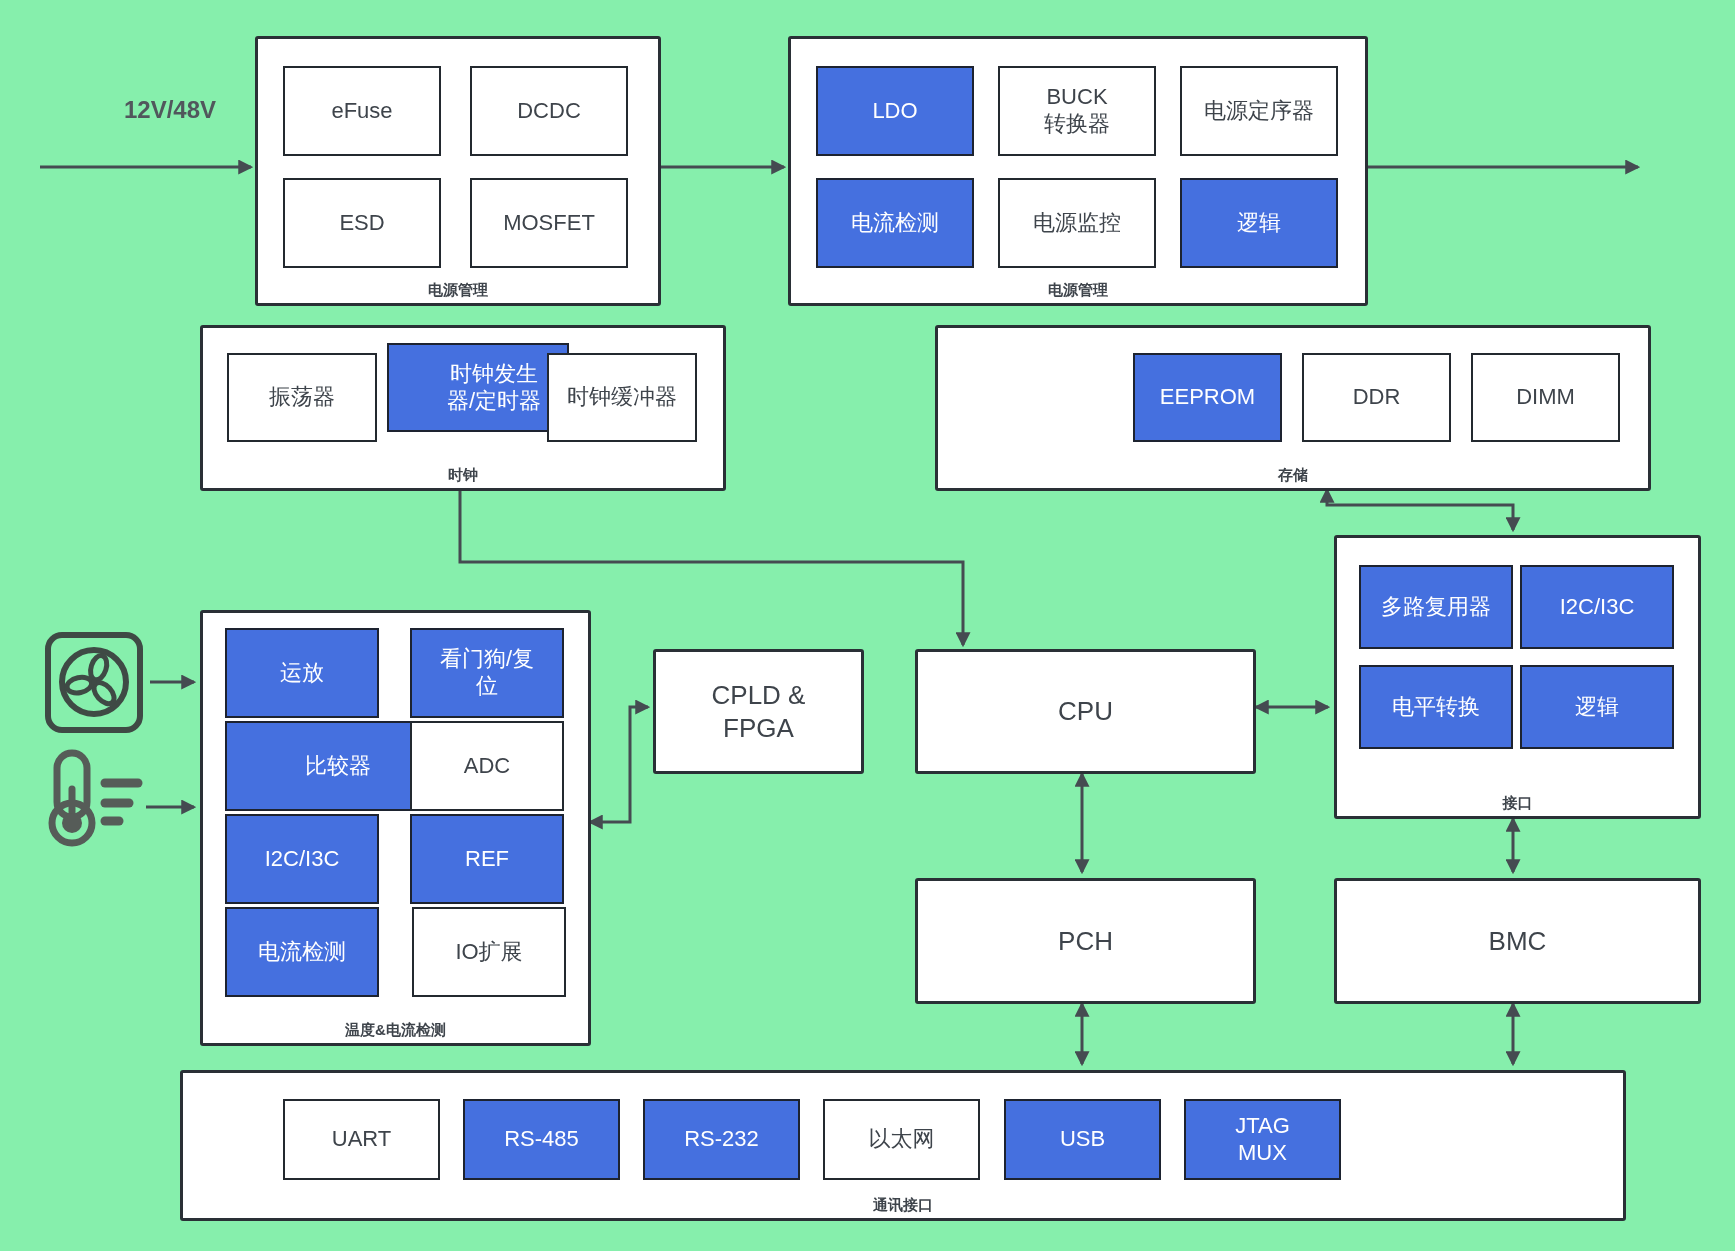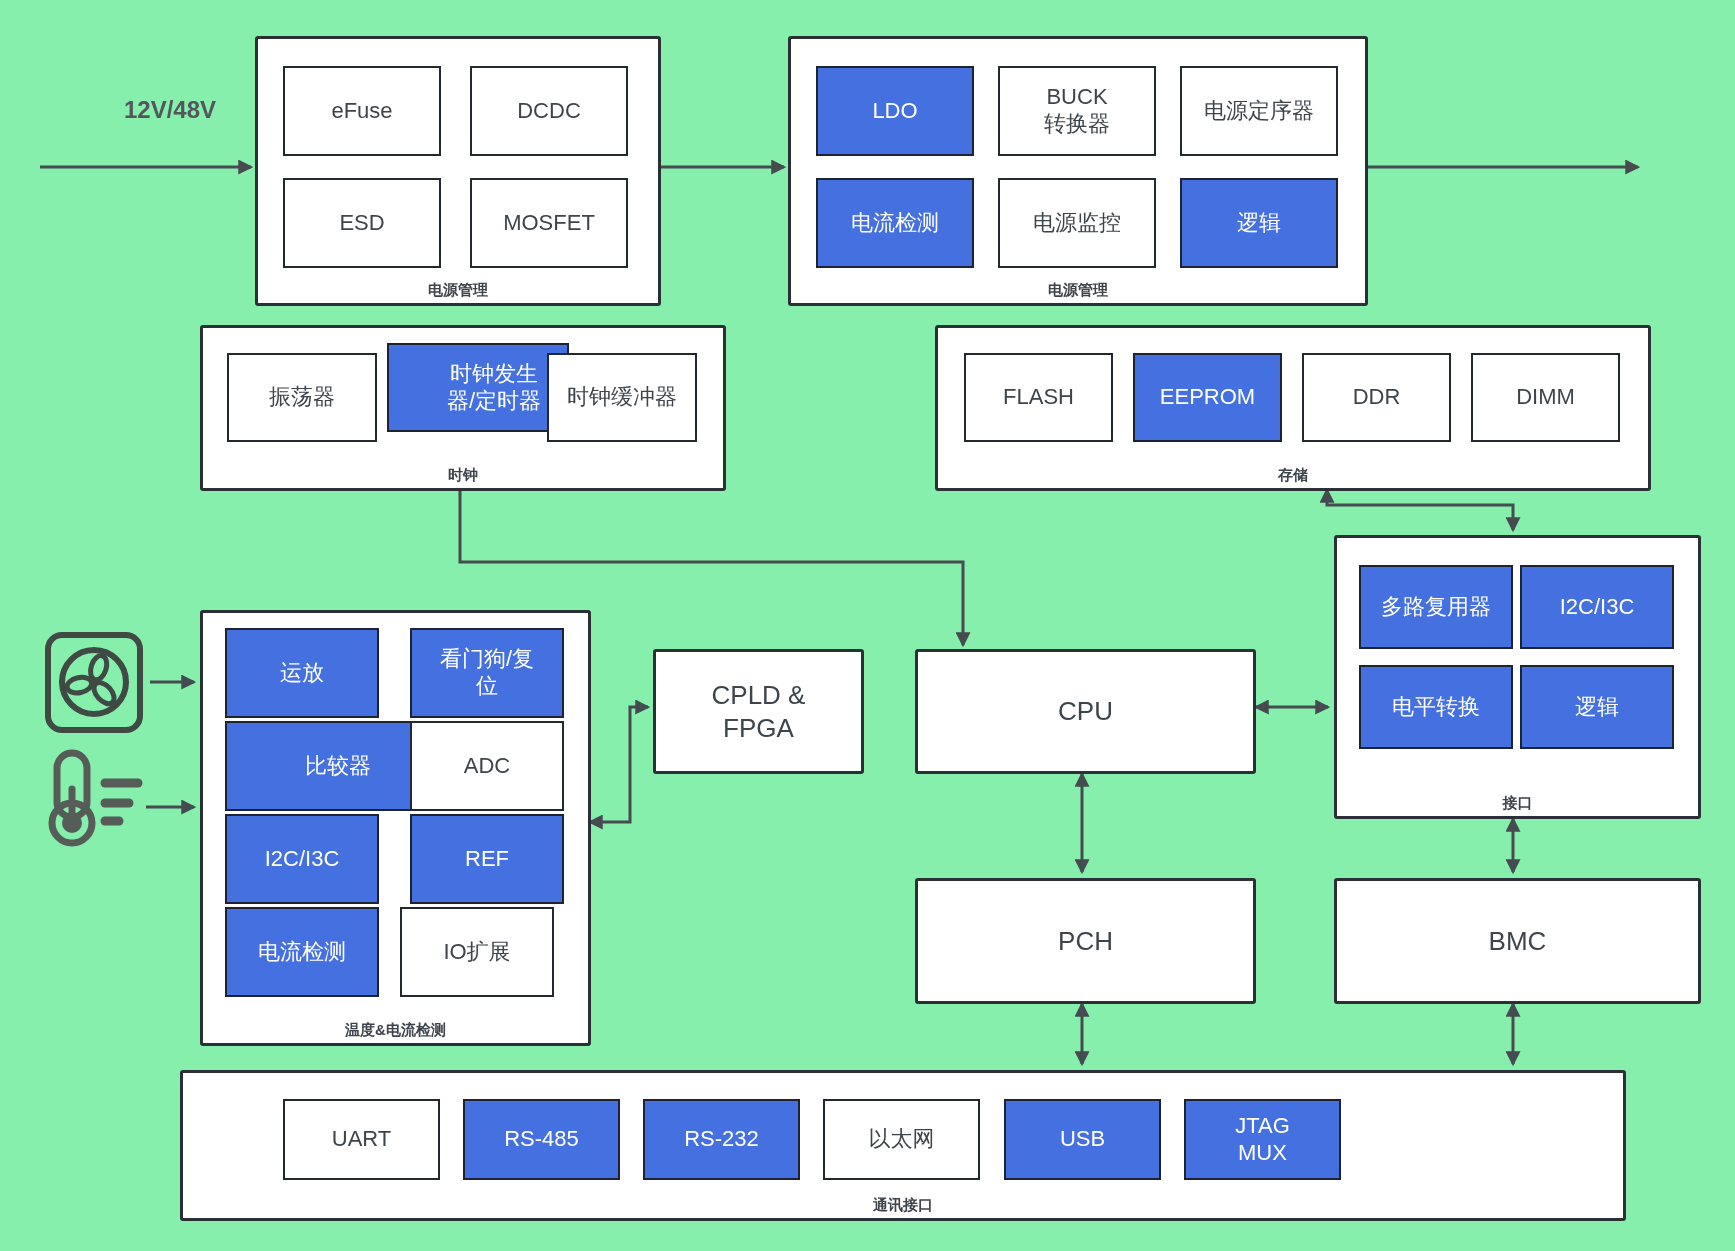--- a/index.html
+++ b/index.html
@@ -112,21 +112,20 @@
 
   <div class="grp" style="left:200px;top:325px;width:520px;height:160px;">
     <div class="chip" style="left:24px;top:25px;width:146px;height:85px;">振荡器</div>
     <div class="chip blue" style="left:184px;top:15px;width:146px;height:85px;padding-left:32px;">时钟发生
 器/定时器</div>
     <div class="chip" style="left:344px;top:25px;width:146px;height:85px;">时钟缓冲器</div>
     <div class="grp-label">时钟</div>
   </div>
 
   <div class="grp" style="left:935px;top:325px;width:710px;height:160px;">
-    <div class="chip" style="left:26px;top:25px;width:145px;height:85px;">FLASH</div>
     <div class="chip blue" style="left:195px;top:25px;width:145px;height:85px;">EEPROM</div>
     <div class="chip" style="left:364px;top:25px;width:145px;height:85px;">DDR</div>
     <div class="chip" style="left:533px;top:25px;width:145px;height:85px;">DIMM</div>
     <div class="grp-label">存储</div>
   </div>
 
   <div class="grp" style="left:1334px;top:535px;width:361px;height:278px;">
     <div class="chip blue" style="left:22px;top:27px;width:150px;height:80px;">多路复用器</div>
     <div class="chip blue" style="left:183px;top:27px;width:150px;height:80px;">I2C/I3C</div>
     <div class="chip blue" style="left:22px;top:127px;width:150px;height:80px;">电平转换</div>
@@ -136,21 +135,21 @@
 
   <div class="grp" style="left:200px;top:610px;width:385px;height:430px;">
     <div class="chip blue" style="left:22px;top:15px;width:150px;height:86px;">运放</div>
     <div class="chip blue" style="left:207px;top:15px;width:150px;height:86px;">看门狗/复
 位</div>
     <div class="chip blue" style="left:22px;top:108px;width:150px;height:86px;padding-left:36px;">比较器</div>
     <div class="chip" style="left:207px;top:108px;width:150px;height:86px;">ADC</div>
     <div class="chip blue" style="left:22px;top:201px;width:150px;height:86px;">I2C/I3C</div>
     <div class="chip blue" style="left:207px;top:201px;width:150px;height:86px;">REF</div>
     <div class="chip blue" style="left:22px;top:294px;width:150px;height:86px;">电流检测</div>
-    <div class="chip" style="left:197px;top:294px;width:150px;height:86px;">IO扩展</div>
+    <div class="chip" style="left:209px;top:294px;width:150px;height:86px;">IO扩展</div>
     <div class="grp-label">温度&amp;电流检测</div>
   </div>
 
   <div class="node" style="left:653px;top:649px;width:205px;height:119px;">CPLD &amp;
 FPGA</div>
   <div class="node" style="left:915px;top:649px;width:335px;height:119px;">CPU</div>
   <div class="node" style="left:915px;top:878px;width:335px;height:120px;">PCH</div>
   <div class="node" style="left:1334px;top:878px;width:361px;height:120px;">BMC</div>
 
   <div class="grp" style="left:180px;top:1070px;width:1440px;height:145px;">

